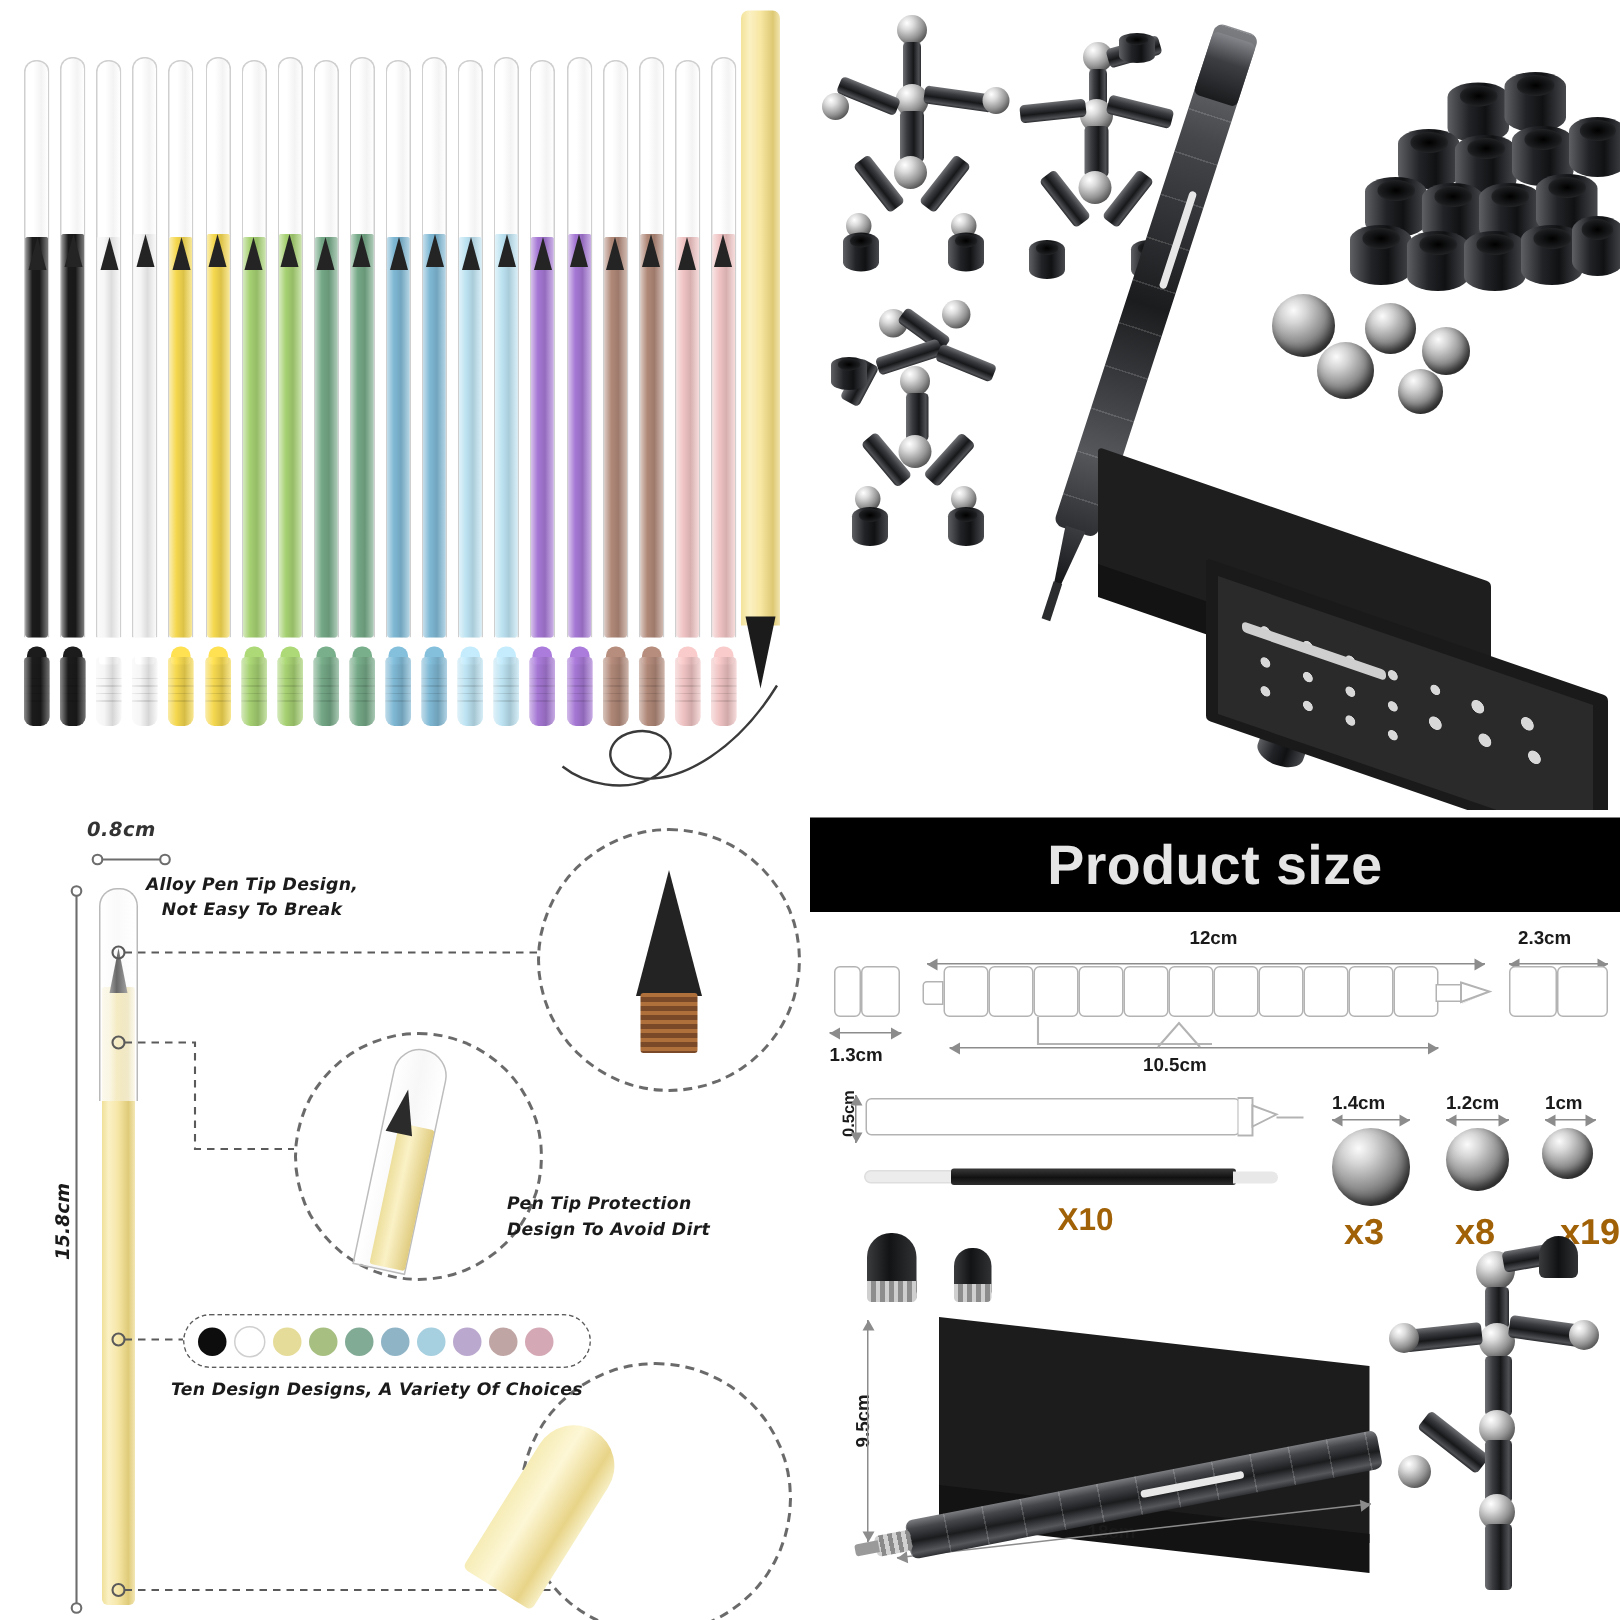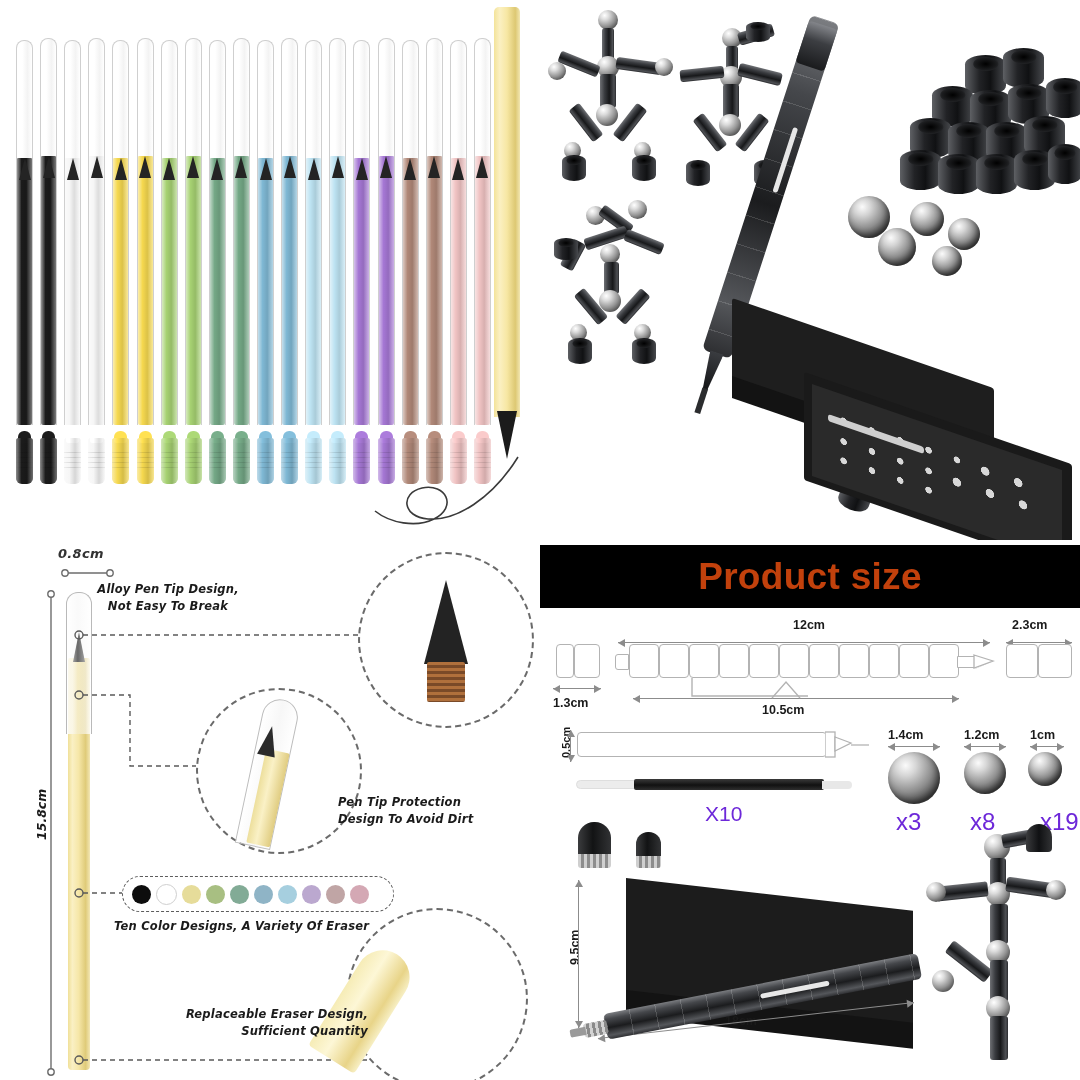--- a/index.html
+++ b/index.html
@@ -50,39 +50,39 @@
   .bigpen .nib{position:absolute;left:7px;top:40px;width:0;height:0;
      border-left:6px solid transparent;border-right:6px solid transparent;border-bottom:30px solid #1f1f1f;}
   .circ{position:absolute;border:2px dashed #6a6a6a;border-radius:50%;background:#fff;}
   .swatch-pill{position:absolute;border:1.6px dashed #5c5c5c;border-radius:18px;background:#fff;
      display:flex;align-items:center;gap:5px;padding:0 9px;}
   .swatch{width:19px;height:19px;border-radius:50%;flex:0 0 auto;}
 
   
   #sizebanner{position:absolute;left:0;top:5px;width:540px;height:63px;background:#000;
      display:flex;align-items:center;justify-content:center;}
-  #sizebanner span{color:#c2410c;font-size:37px;font-weight:700;letter-spacing:.3px;
+  #sizebanner span{color:#e5e5e5;font-size:37px;font-weight:700;letter-spacing:.3px;
      font-family:"Liberation Sans",sans-serif;}
   .szlab{position:absolute;font-size:12.5px;font-weight:700;color:#1a1a1a;
      font-family:"Liberation Sans",sans-serif;}
   .seg{position:absolute;border:1.4px solid #b3b3b3;border-radius:4px;background:#fff;box-sizing:border-box;}
   .arrowline{position:absolute;height:1.4px;background:#8c8c8c;}
   .arrowline:before,.arrowline:after{content:"";position:absolute;top:-3.2px;width:0;height:0;
      border-top:4px solid transparent;border-bottom:4px solid transparent;}
   .arrowline:before{left:0;border-right:7px solid #8c8c8c;}
   .arrowline:after{right:0;border-left:7px solid #8c8c8c;}
   .vline{position:absolute;width:1.4px;background:#8c8c8c;}
   .vline:before,.vline:after{content:"";position:absolute;left:-3.2px;width:0;height:0;
      border-left:4px solid transparent;border-right:4px solid transparent;}
   .vline:before{top:0;border-bottom:7px solid #8c8c8c;}
   .vline:after{bottom:0;border-top:7px solid #8c8c8c;}
   .ball{position:absolute;border-radius:50%;
      background:radial-gradient(circle at 34% 26%,#fbfbfb 0%,#d6d6d6 20%,#8d8d8d 52%,#4a4a4a 76%,#9e9e9e 100%);
      box-shadow:inset -2px -3px 6px rgba(0,0,0,.45);}
-  .cnt{position:absolute;font-size:24px;font-weight:400;font-family:"Liberation Sans",sans-serif;color:#6d28d9;}
+  .cnt{position:absolute;font-size:24px;font-weight:700;font-family:"Liberation Sans",sans-serif;color:#a16207;}
   #giftbox{position:absolute;left:68px;top:338px;width:305px;height:152px;}
   #giftbox .top{position:absolute;left:18px;top:0;width:287px;height:118px;background:#1c1c1c;
      transform:skewY(6.5deg);transform-origin:left top;}
   #giftbox .front{position:absolute;left:18px;top:112px;width:287px;height:26px;background:#131313;
      transform:skewY(6.5deg);transform-origin:left top;}
   .vlab{position:absolute;font-size:12.5px;font-weight:700;font-family:"Liberation Sans",sans-serif;
      color:#1a1a1a;transform:rotate(-90deg);transform-origin:left top;white-space:nowrap;}
 
   
   .rod{position:absolute;border-radius:3px;
@@ -474,23 +474,21 @@
       <div class="swatch" style="background: rgb(166, 207, 223);"></div>
       <div class="swatch" style="background: rgb(187, 168, 207);"></div>
       <div class="swatch" style="background: rgb(192, 165, 165);"></div>
       <div class="swatch" style="background: rgb(212, 168, 180);"></div>
     </div>
 
   <div class="ann" style="left:338px;top:254px;">Pen Tip Protection
 Design To Avoid Dirt</div>
   <div class="ann" style="left:68px;top:41px;text-align:center;width:200px;">Alloy Pen Tip Design,
 Not Easy To Break</div>
-  <div class="ann" style="left:114px;top:378px;">Ten Color Designs, A Variety Of Eraser</div>
-  <div class="ann" style="left:178px;top:466px;text-align:right;width:190px;">Replaceable Eraser Design,
-Sufficient Quantity</div>
+  <div class="ann" style="left:114px;top:378px;">Ten Design Designs, A Variety Of Choices</div>
 </div>
 
 <div class="quad" id="q-br">
 
   <div id="sizebanner">
     <span>Product size</span>
   </div>
 
   <div class="szlab" style="left:13px;top:156px;">1.3cm</div>
   <div class="arrowline" style="left:13px;top:148px;width:48px;"></div>

